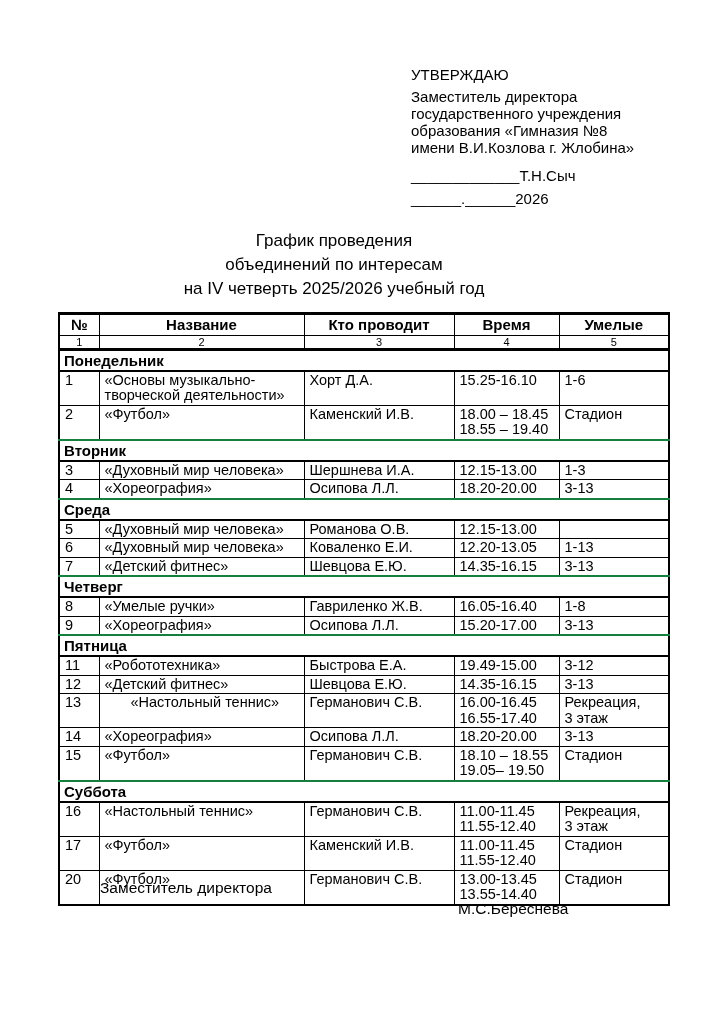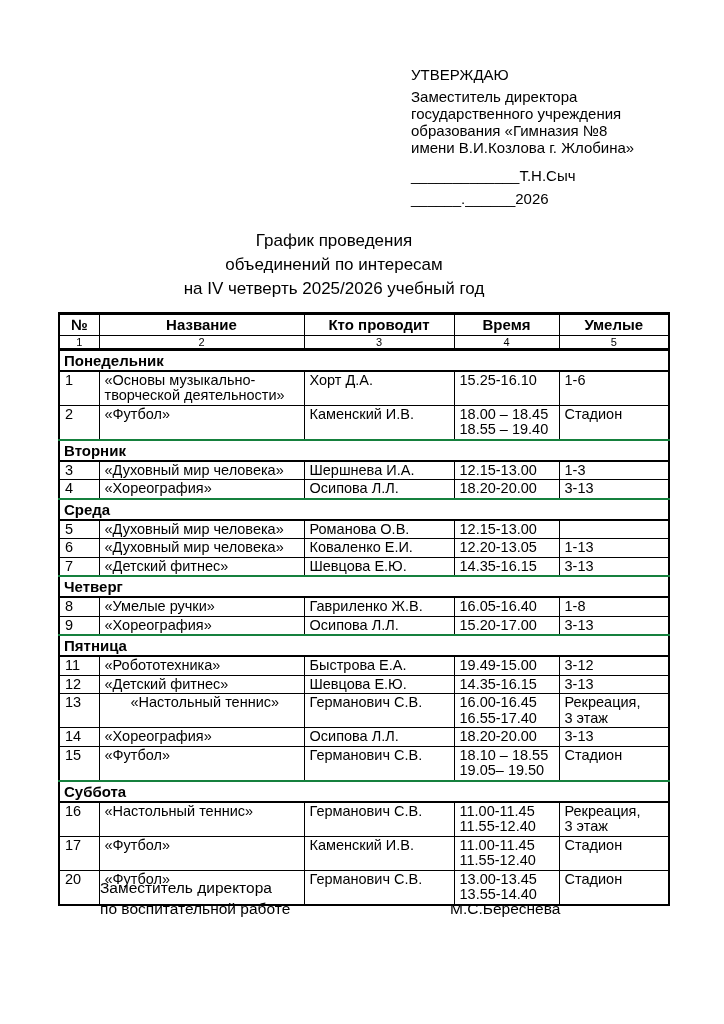--- a/index.html
+++ b/index.html
@@ -56,21 +56,21 @@
   td.col-name.indent { padding-left:31px; }
   td.col-leader { padding-left:7px; }
   td.col-time, td.col-place { white-space:pre-line; }
   td.col-num { text-align:left; padding-left:5px; }
   
   .footer {
     position:absolute; left:100px; top:877px; width:520px;
     font-size:15.5px; line-height:21px;
   }
   .footer .footer-name {
-    position:absolute; left:350px; top:21px; white-space:nowrap;
+    position:absolute; left:358px; top:21px; white-space:nowrap;
   }
 </style>
 </head>
 <body>
 
 <div class="page">
 
   <div class="approval">
     <div class="heading">УТВЕРЖДАЮ</div>
     <div>Заместитель директора</div>
@@ -255,17 +255,16 @@
           <td class="col-leader">Германович С.В.</td>
           <td class="col-time">13.00-13.45
 13.55-14.40</td>
           <td class="col-place">Стадион</td>
         </tr>
       </tbody>
   </table>
 
   <div class="footer">
     <div>Заместитель директора</div>
-    <div>по воспитательной работе</div>
     <div class="footer-name">М.С.Береснева</div>
   </div>
 
 </div>
 
 </body></html>

